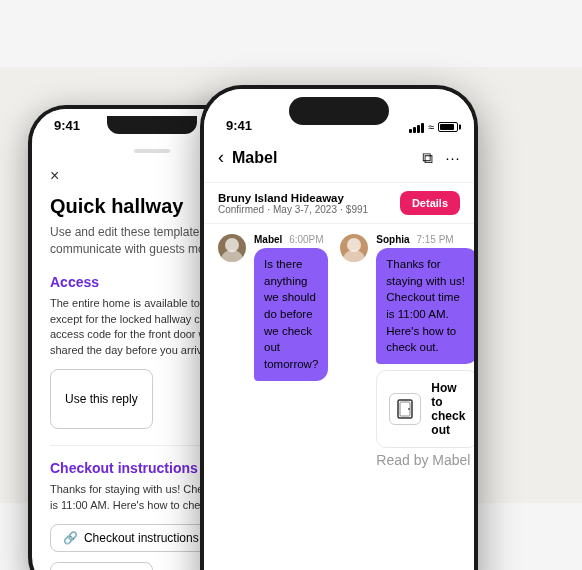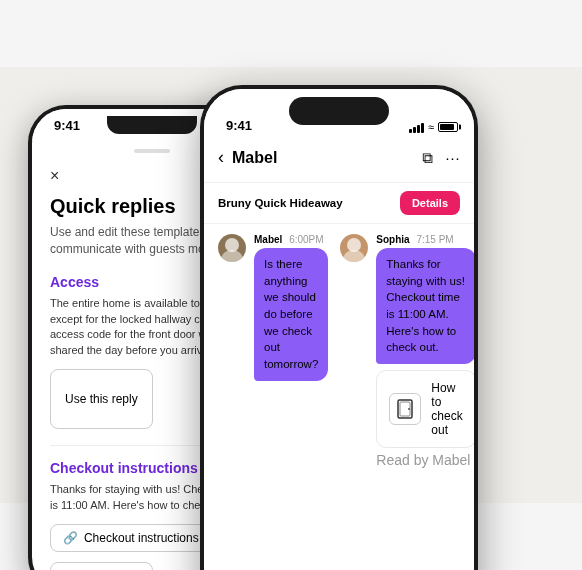--- a/index.html
+++ b/index.html
@@ -425,21 +425,21 @@
       border-radius: 6px;
       display: flex;
       align-items: center;
       justify-content: center;
       font-size: 16px;
       flex-shrink: 0;
     }
 
     .checkout-card-text-title {
       font-size: 12px;
-      font-weight: 400;
+      font-weight: 700;
       color: #000;
     }
     .checkout-card-text-sub {
       font-size: 10px;
       color: #888;
     }
 
     .read-receipt {
       font-size: 14px;
       color: #999;
@@ -477,21 +477,21 @@
 
   <div class="phone-back">
     <div class="phone-back-inner">
       <div class="phone-back-notch-bar">
         <span class="status-time">9:41</span>
         <div class="phone-back-notch"></div>
       </div>
       <div class="quick-replies-content">
         <div class="qr-handle"></div>
         <span class="qr-close">×</span>
-        <div class="qr-title">Quick replies</div>
+        <div class="qr-title">Quick hallway</div>
         <div class="qr-subtitle">Use and edit these templates to communicate with guests more easily.</div>
 
         <div class="qr-section-title">Access</div>
         <div class="qr-body-text">The entire home is available to you, except for the locked hallway closet. The access code for the front door will be shared the day before you arrive.</div>
         <button class="qr-btn">Use this reply</button>
 
         <div class="qr-divider"></div>
 
         <div class="qr-section-title">Checkout instructions</div>
         <div class="qr-body-text">Thanks for staying with us! Checkout time is 11:00 AM.  Here's how to check out.</div>
@@ -529,21 +529,22 @@
           <span class="chat-name">Mabel</span>
           <div class="header-icons">
             <span class="header-icon">⧉</span>
             <span class="header-icon">···</span>
           </div>
         </div>
       </div>
 
       <div class="booking-card">
         <div>
-          <div class="booking-info-title">Bruny Quick Hideaway</div>
+          <div class="booking-info-title">Bruny Island Hideaway</div>
+          <div class="booking-info-sub">Confirmed · May 3-7, 2023 · $991</div>
         </div>
         <button class="details-btn">Details</button>
       </div>
 
       <div class="chat-messages">
 
         <div class="msg-row">
           <div class="avatar avatar-mabel">
             <div class="avatar-face">
               <div class="avatar-head"></div>

